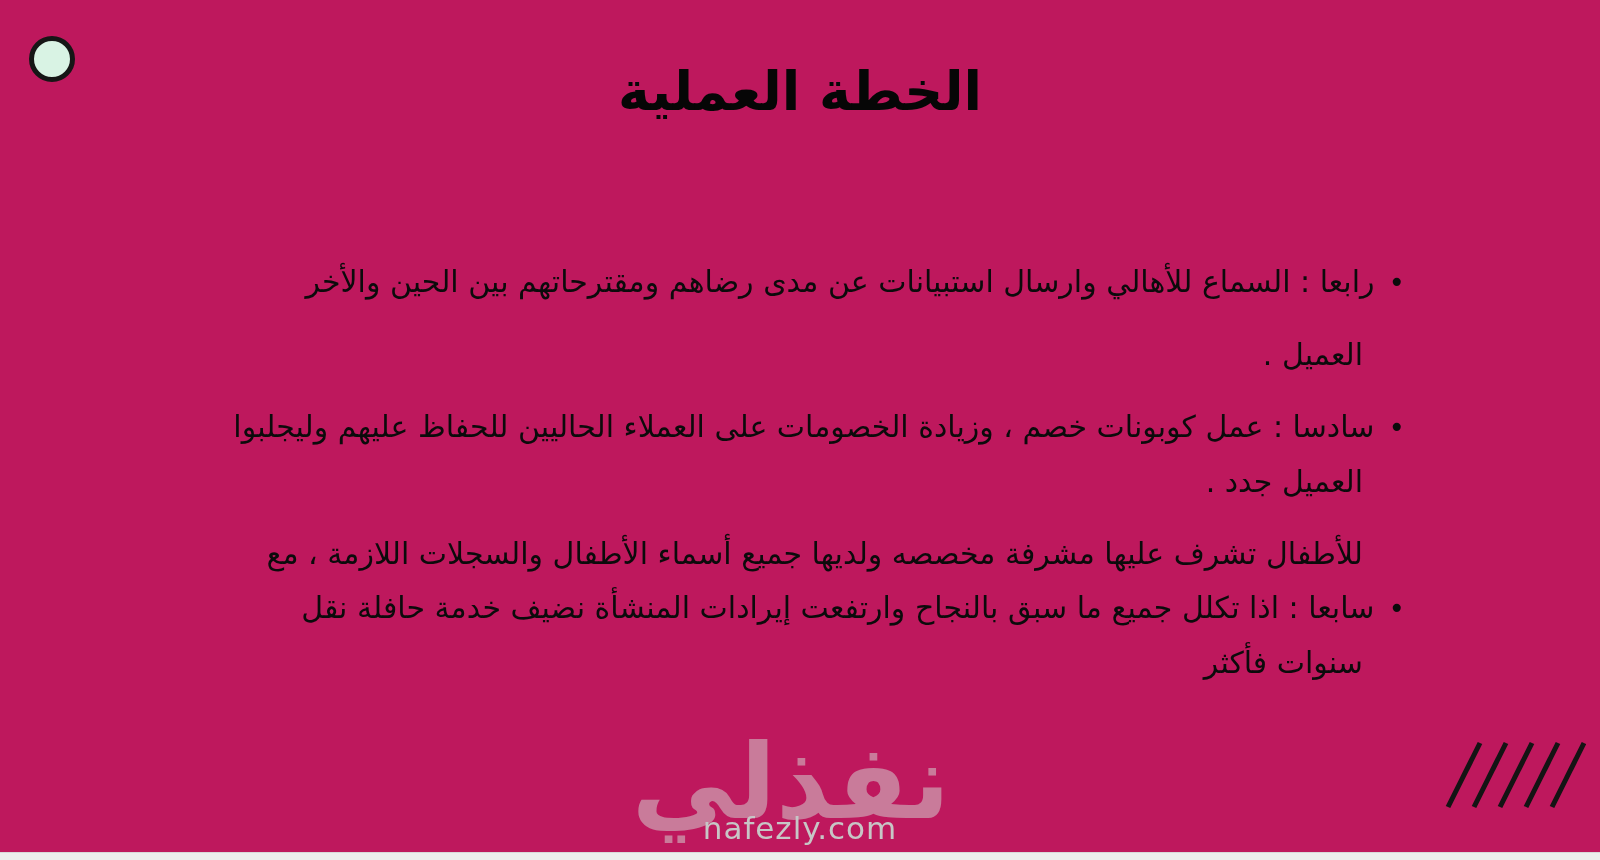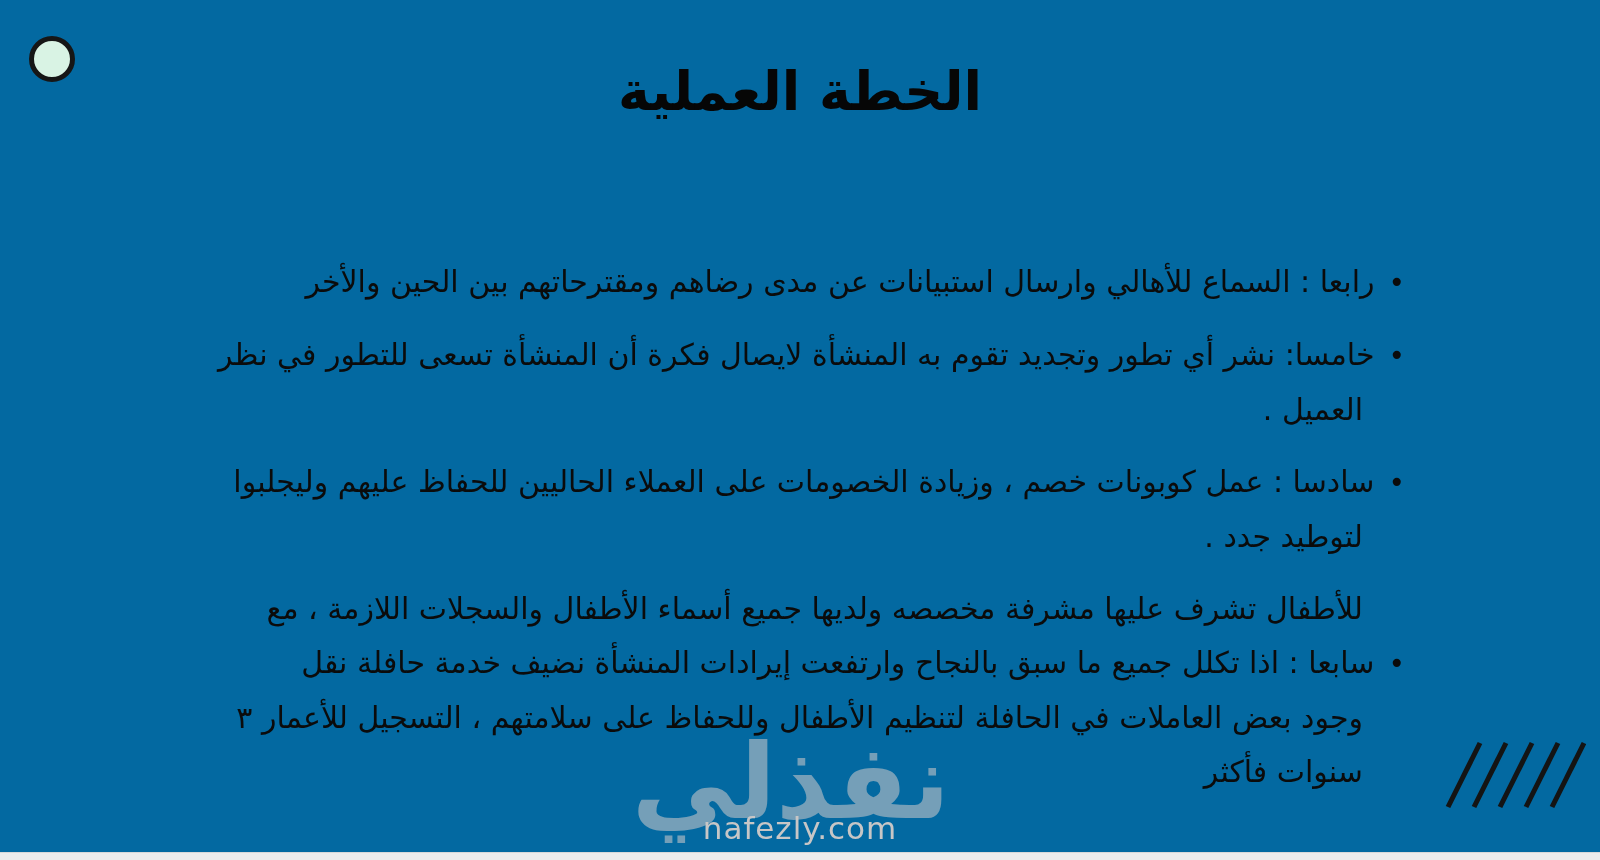--- a/index.html
+++ b/index.html
@@ -4,21 +4,21 @@
 <style>
   html, body {
     margin: 0;
     padding: 0;
     background: #ffffff;
   }
   .stage {
     position: relative;
     width: 1600px;
     height: 860px;
-    background: #0369a1;
+    background: #be185d;
     overflow: hidden;
     font-family: "DejaVu Sans", sans-serif;
   }
 
   
   .slide-title {
     position: absolute;
     top: 24px;
     left: 0;
     width: 100%;
@@ -126,33 +126,31 @@
 
   <h1 class="slide-title">الخطة العملية</h1>
 
   <div class="bullet-list">
 
     <div class="bullet-item">
       <div class="line first"><span class="marker">•</span><span>رابعا : السماع للأهالي وارسال استبيانات عن مدى رضاهم ومقترحاتهم بين الحين والأخر</span></div>
     </div>
 
     <div class="bullet-item">
-      <div class="line first"><span class="marker">•</span><span>خامسا: نشر أي تطور وتجديد تقوم به المنشأة لايصال فكرة أن المنشأة تسعى للتطور في نظر</span></div>
       <div class="line cont">العميل .</div>
     </div>
 
     <div class="bullet-item">
       <div class="line first"><span class="marker">•</span><span>سادسا : عمل كوبونات خصم ، وزيادة الخصومات على العملاء الحاليين للحفاظ عليهم وليجلبوا</span></div>
-      <div class="line cont">لتوطيد جدد .</div>
+      <div class="line cont">العميل جدد .</div>
     </div>
 
     <div class="bullet-item">
       <div class="line cont">للأطفال تشرف عليها مشرفة مخصصه ولديها جميع أسماء الأطفال والسجلات اللازمة ، مع</div>
       <div class="line first"><span class="marker">•</span><span>سابعا : اذا تكلل جميع ما سبق بالنجاح وارتفعت إيرادات المنشأة نضيف خدمة حافلة نقل</span></div>
-      <div class="line cont">وجود بعض العاملات في الحافلة لتنظيم الأطفال وللحفاظ على سلامتهم ، التسجيل للأعمار ٣</div>
       <div class="line cont">سنوات فأكثر</div>
     </div>
 
   </div>
 
   <div class="watermark-logo">نفذلي</div>
   <div class="watermark-site">nafezly.com</div>
 
   <svg class="slashes" width="142" height="68" viewBox="0 0 142 68">
     <line x1="4" y1="66" x2="36" y2="2" stroke="#141414" stroke-width="5"></line>

